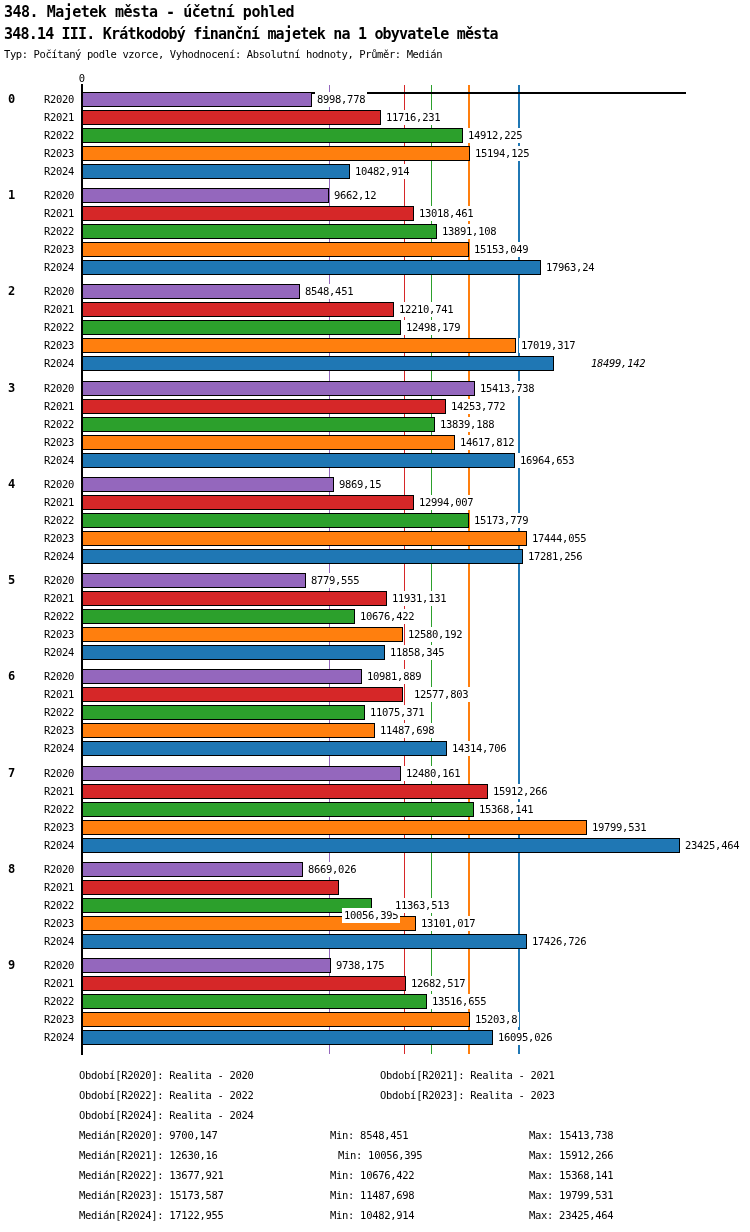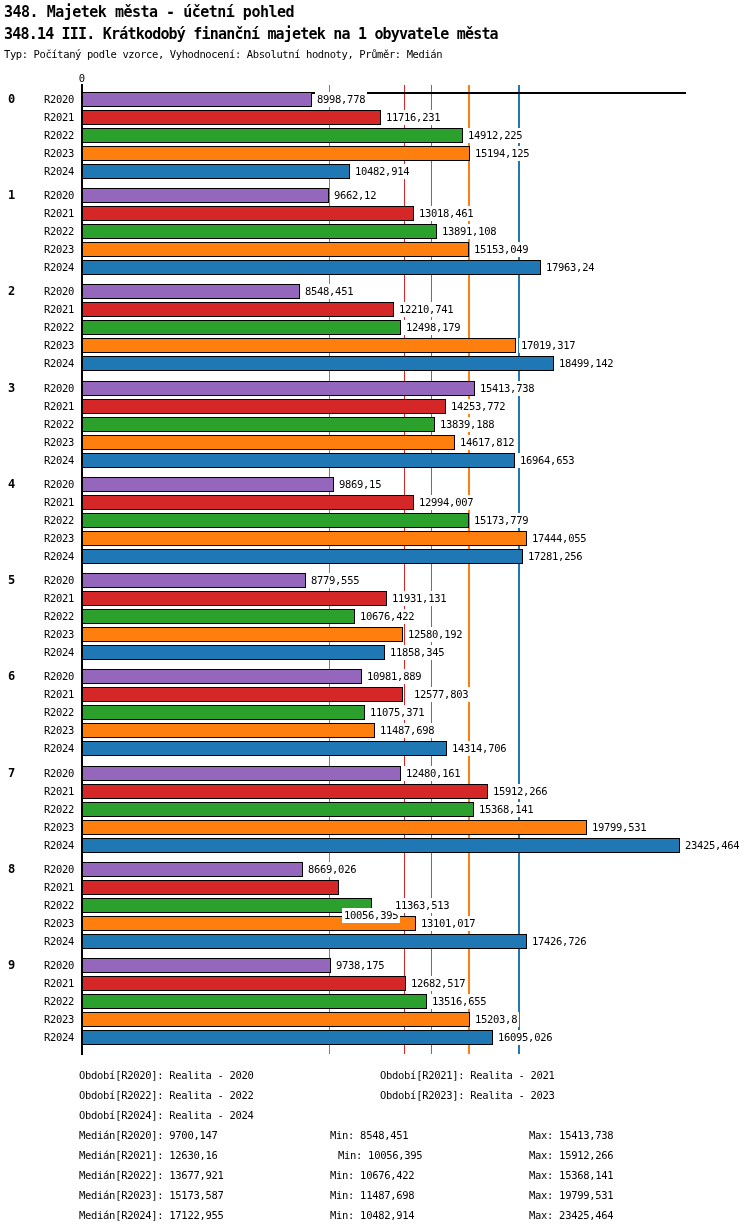--- a/index.html
+++ b/index.html
@@ -82,21 +82,21 @@
       <div class="bar" style="left: 82px; top: 302px; width: 312px; background: rgb(214, 39, 40);"></div>
       <div class="bar-value" style="left: 397px; top: 302px;">12210,741</div>
       <div class="row-label" style="top: 320px;">R2022</div>
       <div class="bar" style="left: 82px; top: 320px; width: 319px; background: rgb(44, 160, 44);"></div>
       <div class="bar-value" style="left: 404px; top: 320px;">12498,179</div>
       <div class="row-label" style="top: 338px;">R2023</div>
       <div class="bar" style="left: 82px; top: 338px; width: 434px; background: rgb(255, 127, 14);"></div>
       <div class="bar-value" style="left: 519px; top: 338px; text-align: center;">17019,317</div>
       <div class="row-label" style="top: 356px;">R2024</div>
       <div class="bar" style="left: 82px; top: 356px; width: 472px; background: rgb(31, 119, 180);"></div>
-      <div class="bar-value" style="left: 557px; top: 356px;">18499,142</div>
+      <div class="bar-value" style="left: 589px; top: 356px; font-style: italic;">18499,142</div>
       <div class="group-label" style="top: 381px;">3</div>
       <div class="row-label" style="top: 381px;">R2020</div>
       <div class="bar" style="left: 82px; top: 381px; width: 393px; background: rgb(148, 103, 189);"></div>
       <div class="bar-value" style="left: 478px; top: 381px;">15413,738</div>
       <div class="row-label" style="top: 399px;">R2021</div>
       <div class="bar" style="left: 82px; top: 399px; width: 364px; background: rgb(214, 39, 40);"></div>
       <div class="bar-value" style="left: 449px; top: 399px;">14253,772</div>
       <div class="row-label" style="top: 417px;">R2022</div>
       <div class="bar" style="left: 82px; top: 417px; width: 353px; background: rgb(44, 160, 44);"></div>
       <div class="bar-value" style="left: 438px; top: 417px;">13839,188</div>

